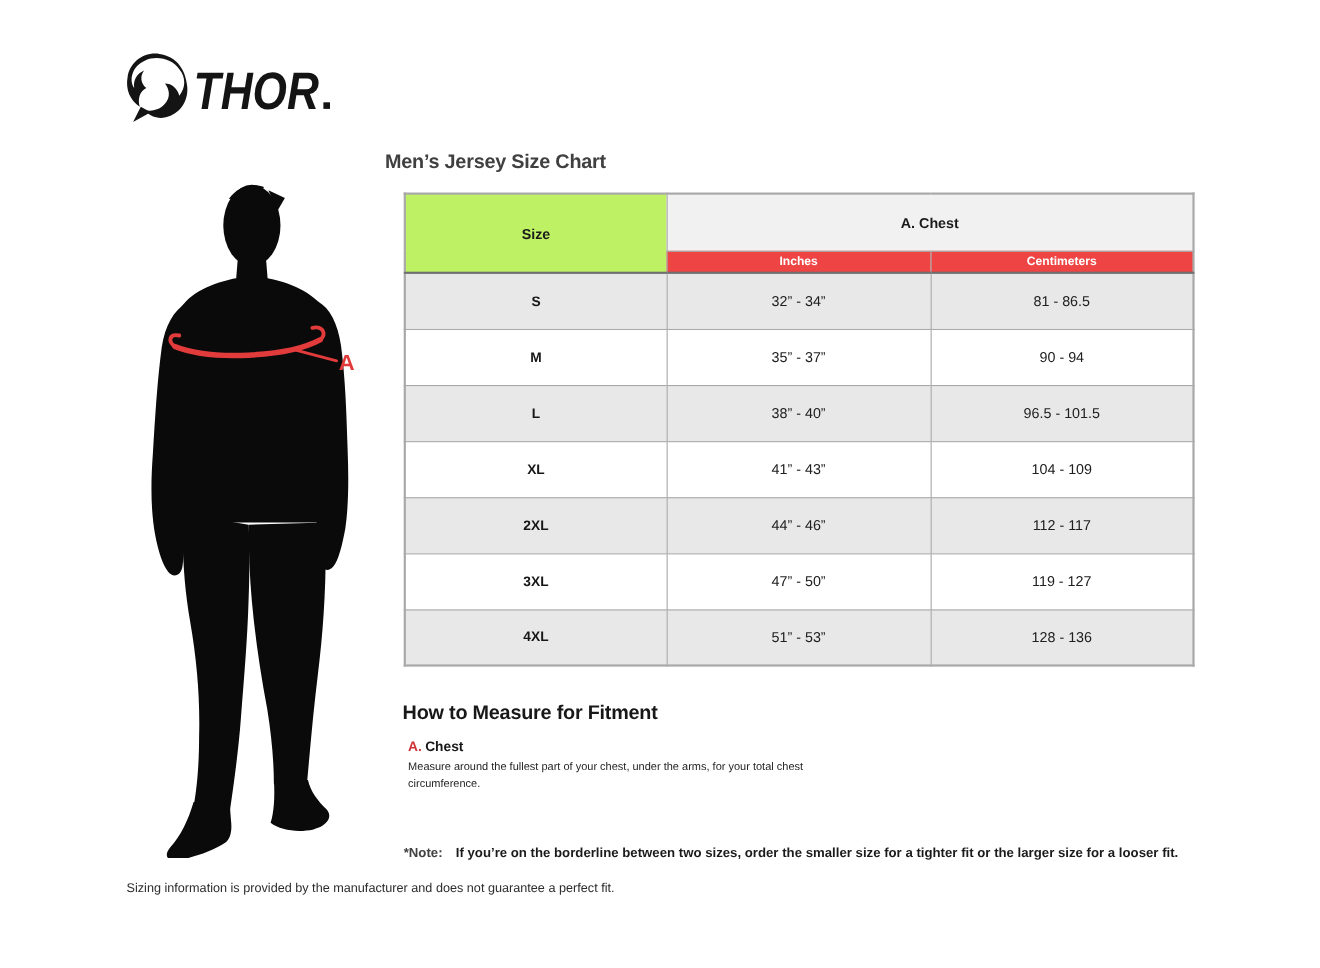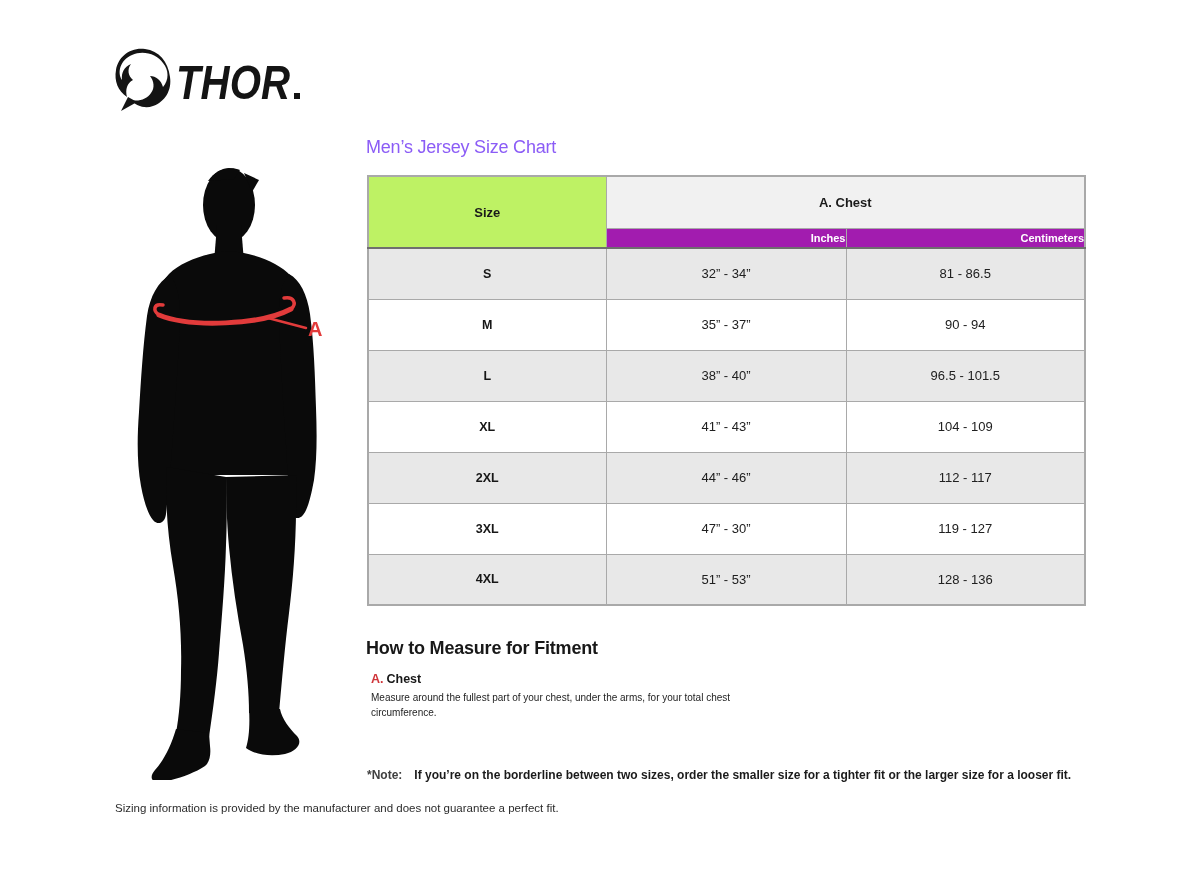--- a/index.html
+++ b/index.html
@@ -9,35 +9,35 @@
     font-family:"Liberation Sans", sans-serif; color:#1a1a1a; overflow:hidden;
   }
 
   
   .logo { position:absolute; left:112px; top:46px; width:235px; height:66px; }
 
   
   .figure { position:absolute; left:118px; top:165px; width:210px; height:615px; }
 
   
-  .chart-title { position:absolute; left:366px; top:137px; font-size:18px; font-weight:normal; letter-spacing:-0.2px; color:#8b5cf6; }
+  .chart-title { position:absolute; left:350px; top:137px; font-size:18px; font-weight:bold; letter-spacing:-0.2px; color:#404040; }
   table.size-table {
     position:absolute; left:367px; top:175px; width:717px;
     border-collapse:collapse; border:2px solid #a9a9a9; table-layout:fixed;
   }
   .size-table th, .size-table td {
     border:1px solid #a9a9a9; text-align:center; vertical-align:middle;
   }
   .size-table col.c-size { width:238px; }
   .size-table col.c-in   { width:240px; }
   .size-table col.c-cm   { width:239px; }
   .th-size  { background:#bef264; font-size:13px; font-weight:bold; }
   .th-group { background:#f1f1f1; font-size:13px; font-weight:bold; height:52px; }
   .unit-bar th {
-    background:#a21caf; color:#ffffff; font-size:11px; font-weight:bold; height:20px; padding:2px 0;text-align:right;
+    background:#ef4444; color:#ffffff; font-size:11px; font-weight:bold; height:20px; padding:2px 0;
   }
   .size-table tbody tr { height:51px; background:#ffffff; }
   .size-table tbody tr:nth-child(odd) { background:#e8e8e8; }
   .size-table tbody tr:first-child th,
   .size-table tbody tr:first-child td { border-top:2px solid #6f6f6f; }
   .size-table tbody th { font-size:12.5px; font-weight:bold; color:#161616; }
   .size-table tbody td { font-size:13px; font-weight:normal; color:#202020; }
 
   
   .measure-heading { position:absolute; left:366px; top:638px; font-size:18px; font-weight:bold; letter-spacing:-0.2px; color:#181818; }
@@ -142,21 +142,21 @@
         <td>41” - 43”</td>
         <td>104 - 109</td>
       </tr>
       <tr>
         <th>2XL</th>
         <td>44” - 46”</td>
         <td>112 - 117</td>
       </tr>
       <tr>
         <th>3XL</th>
-        <td>47” - 30”</td>
+        <td>47” - 50”</td>
         <td>119 - 127</td>
       </tr>
       <tr>
         <th>4XL</th>
         <td>51” - 53”</td>
         <td>128 - 136</td>
       </tr>
     </tbody>
   </table>
 

